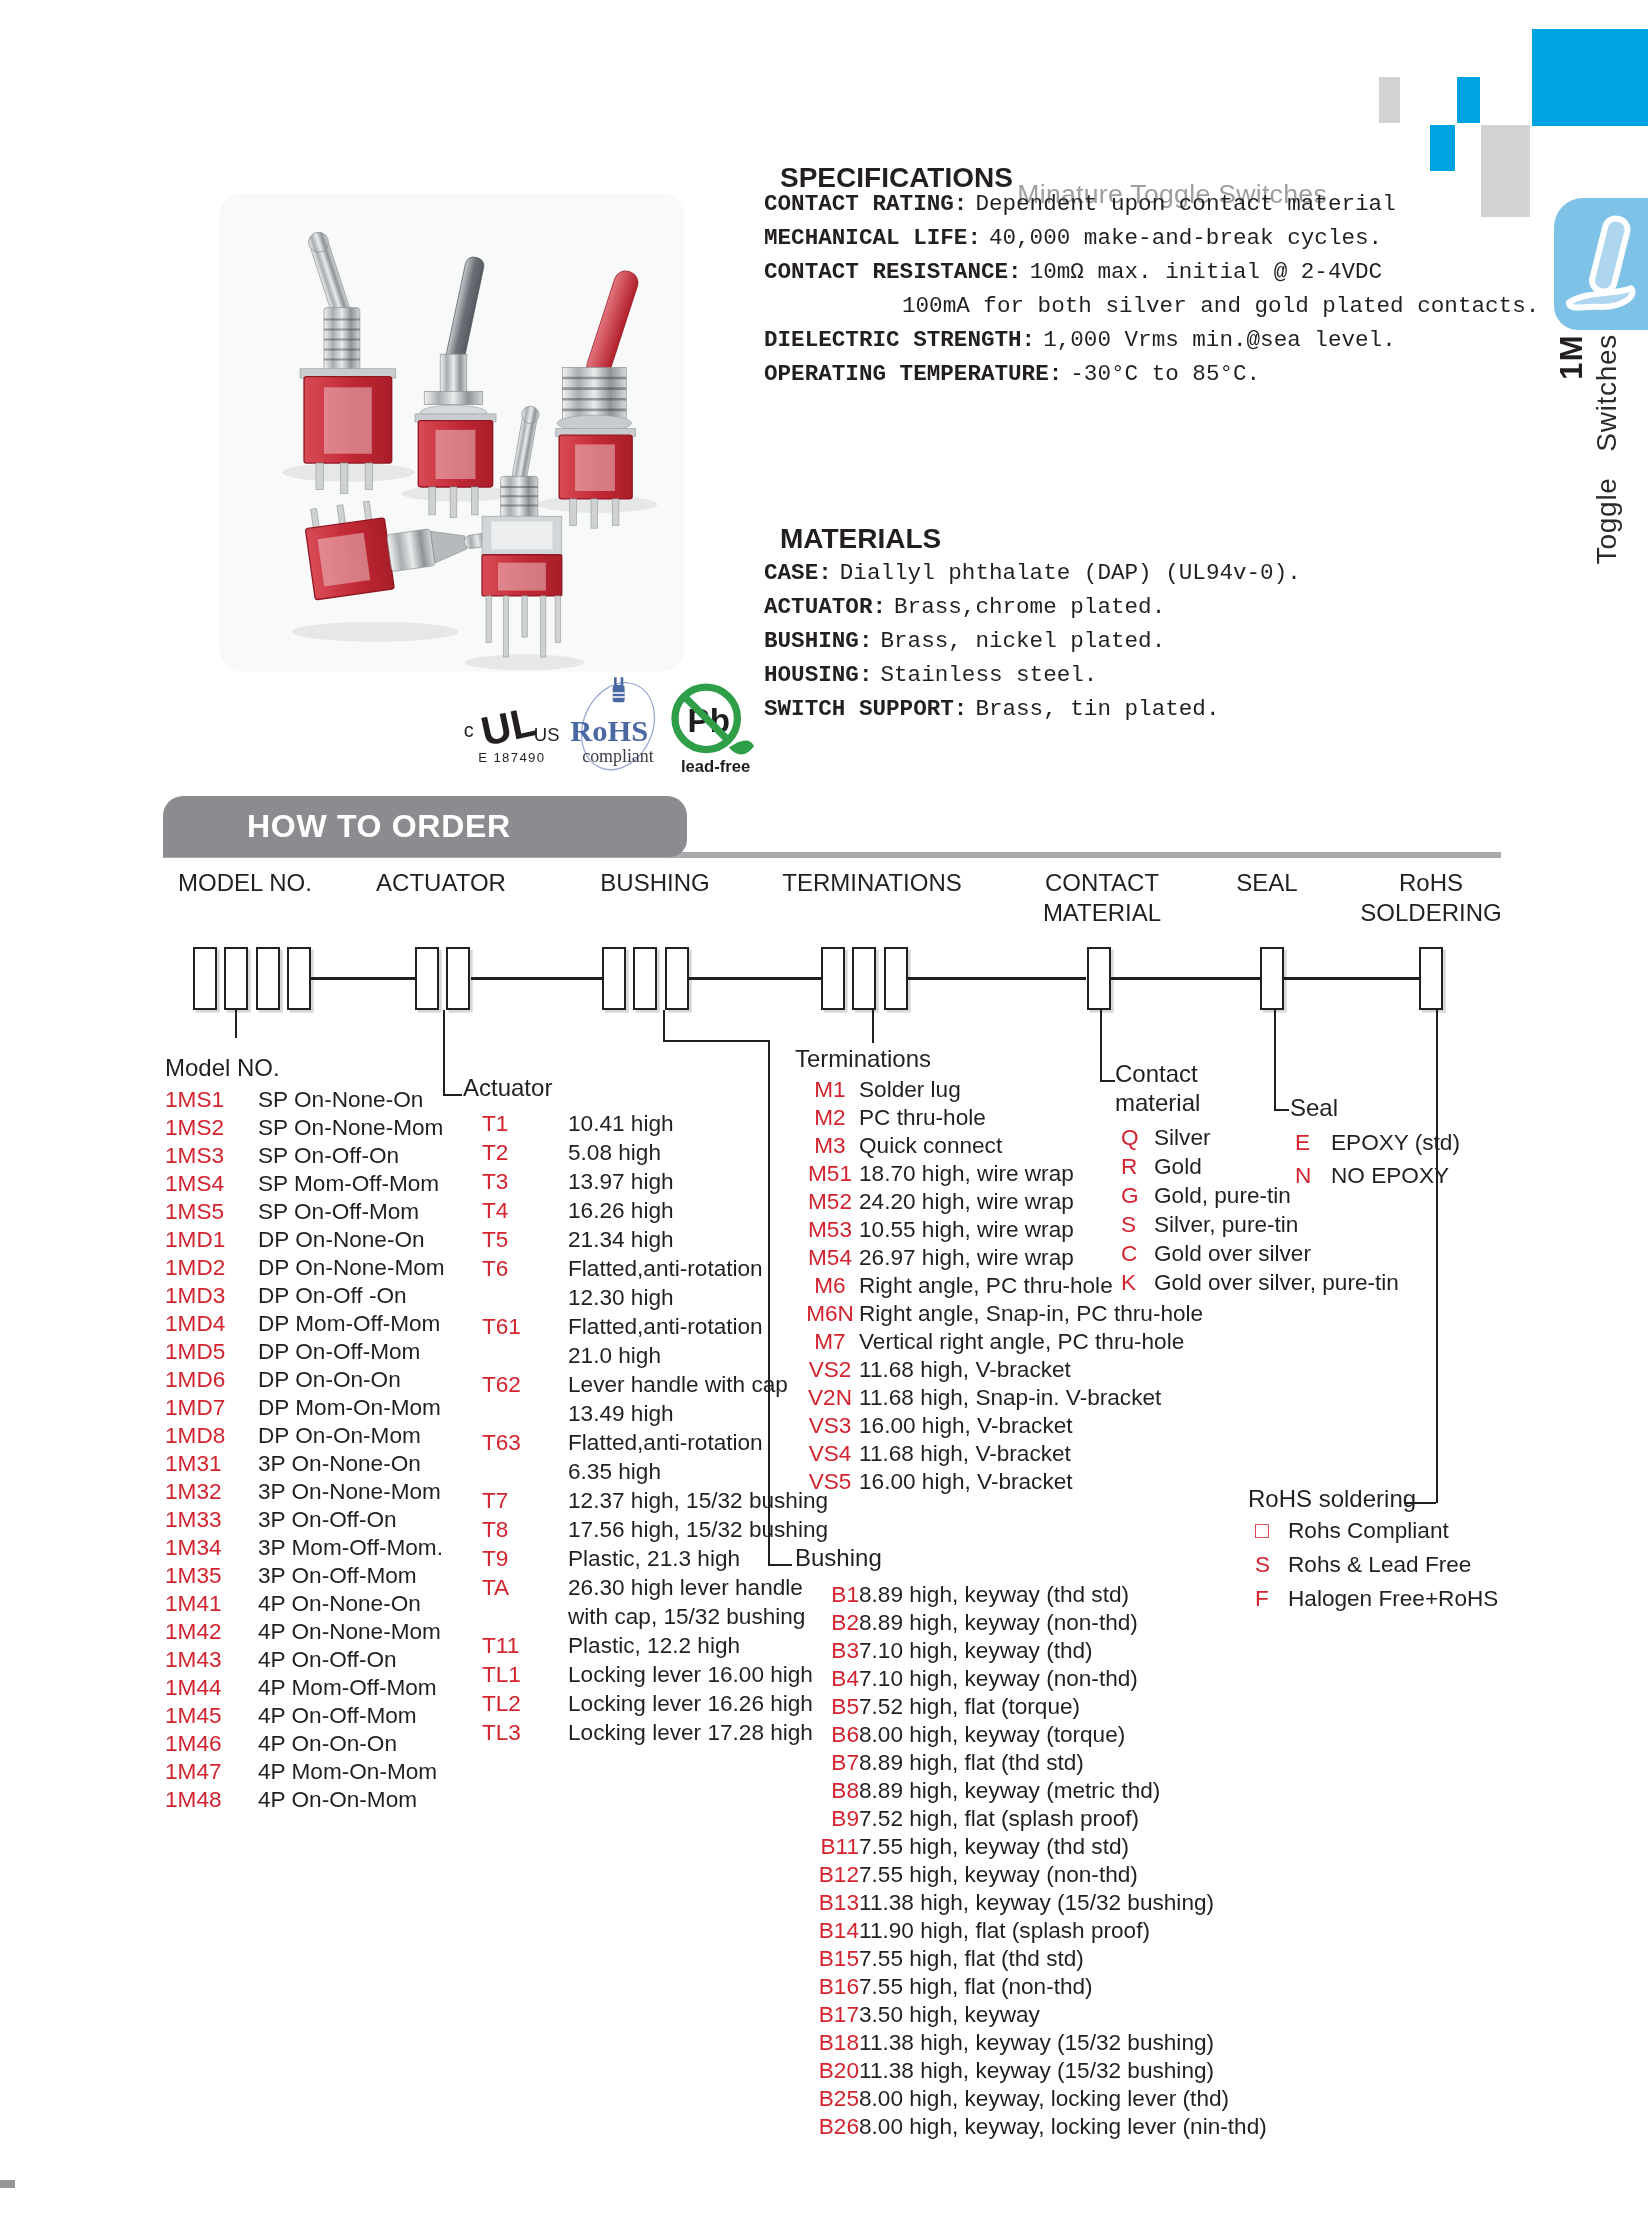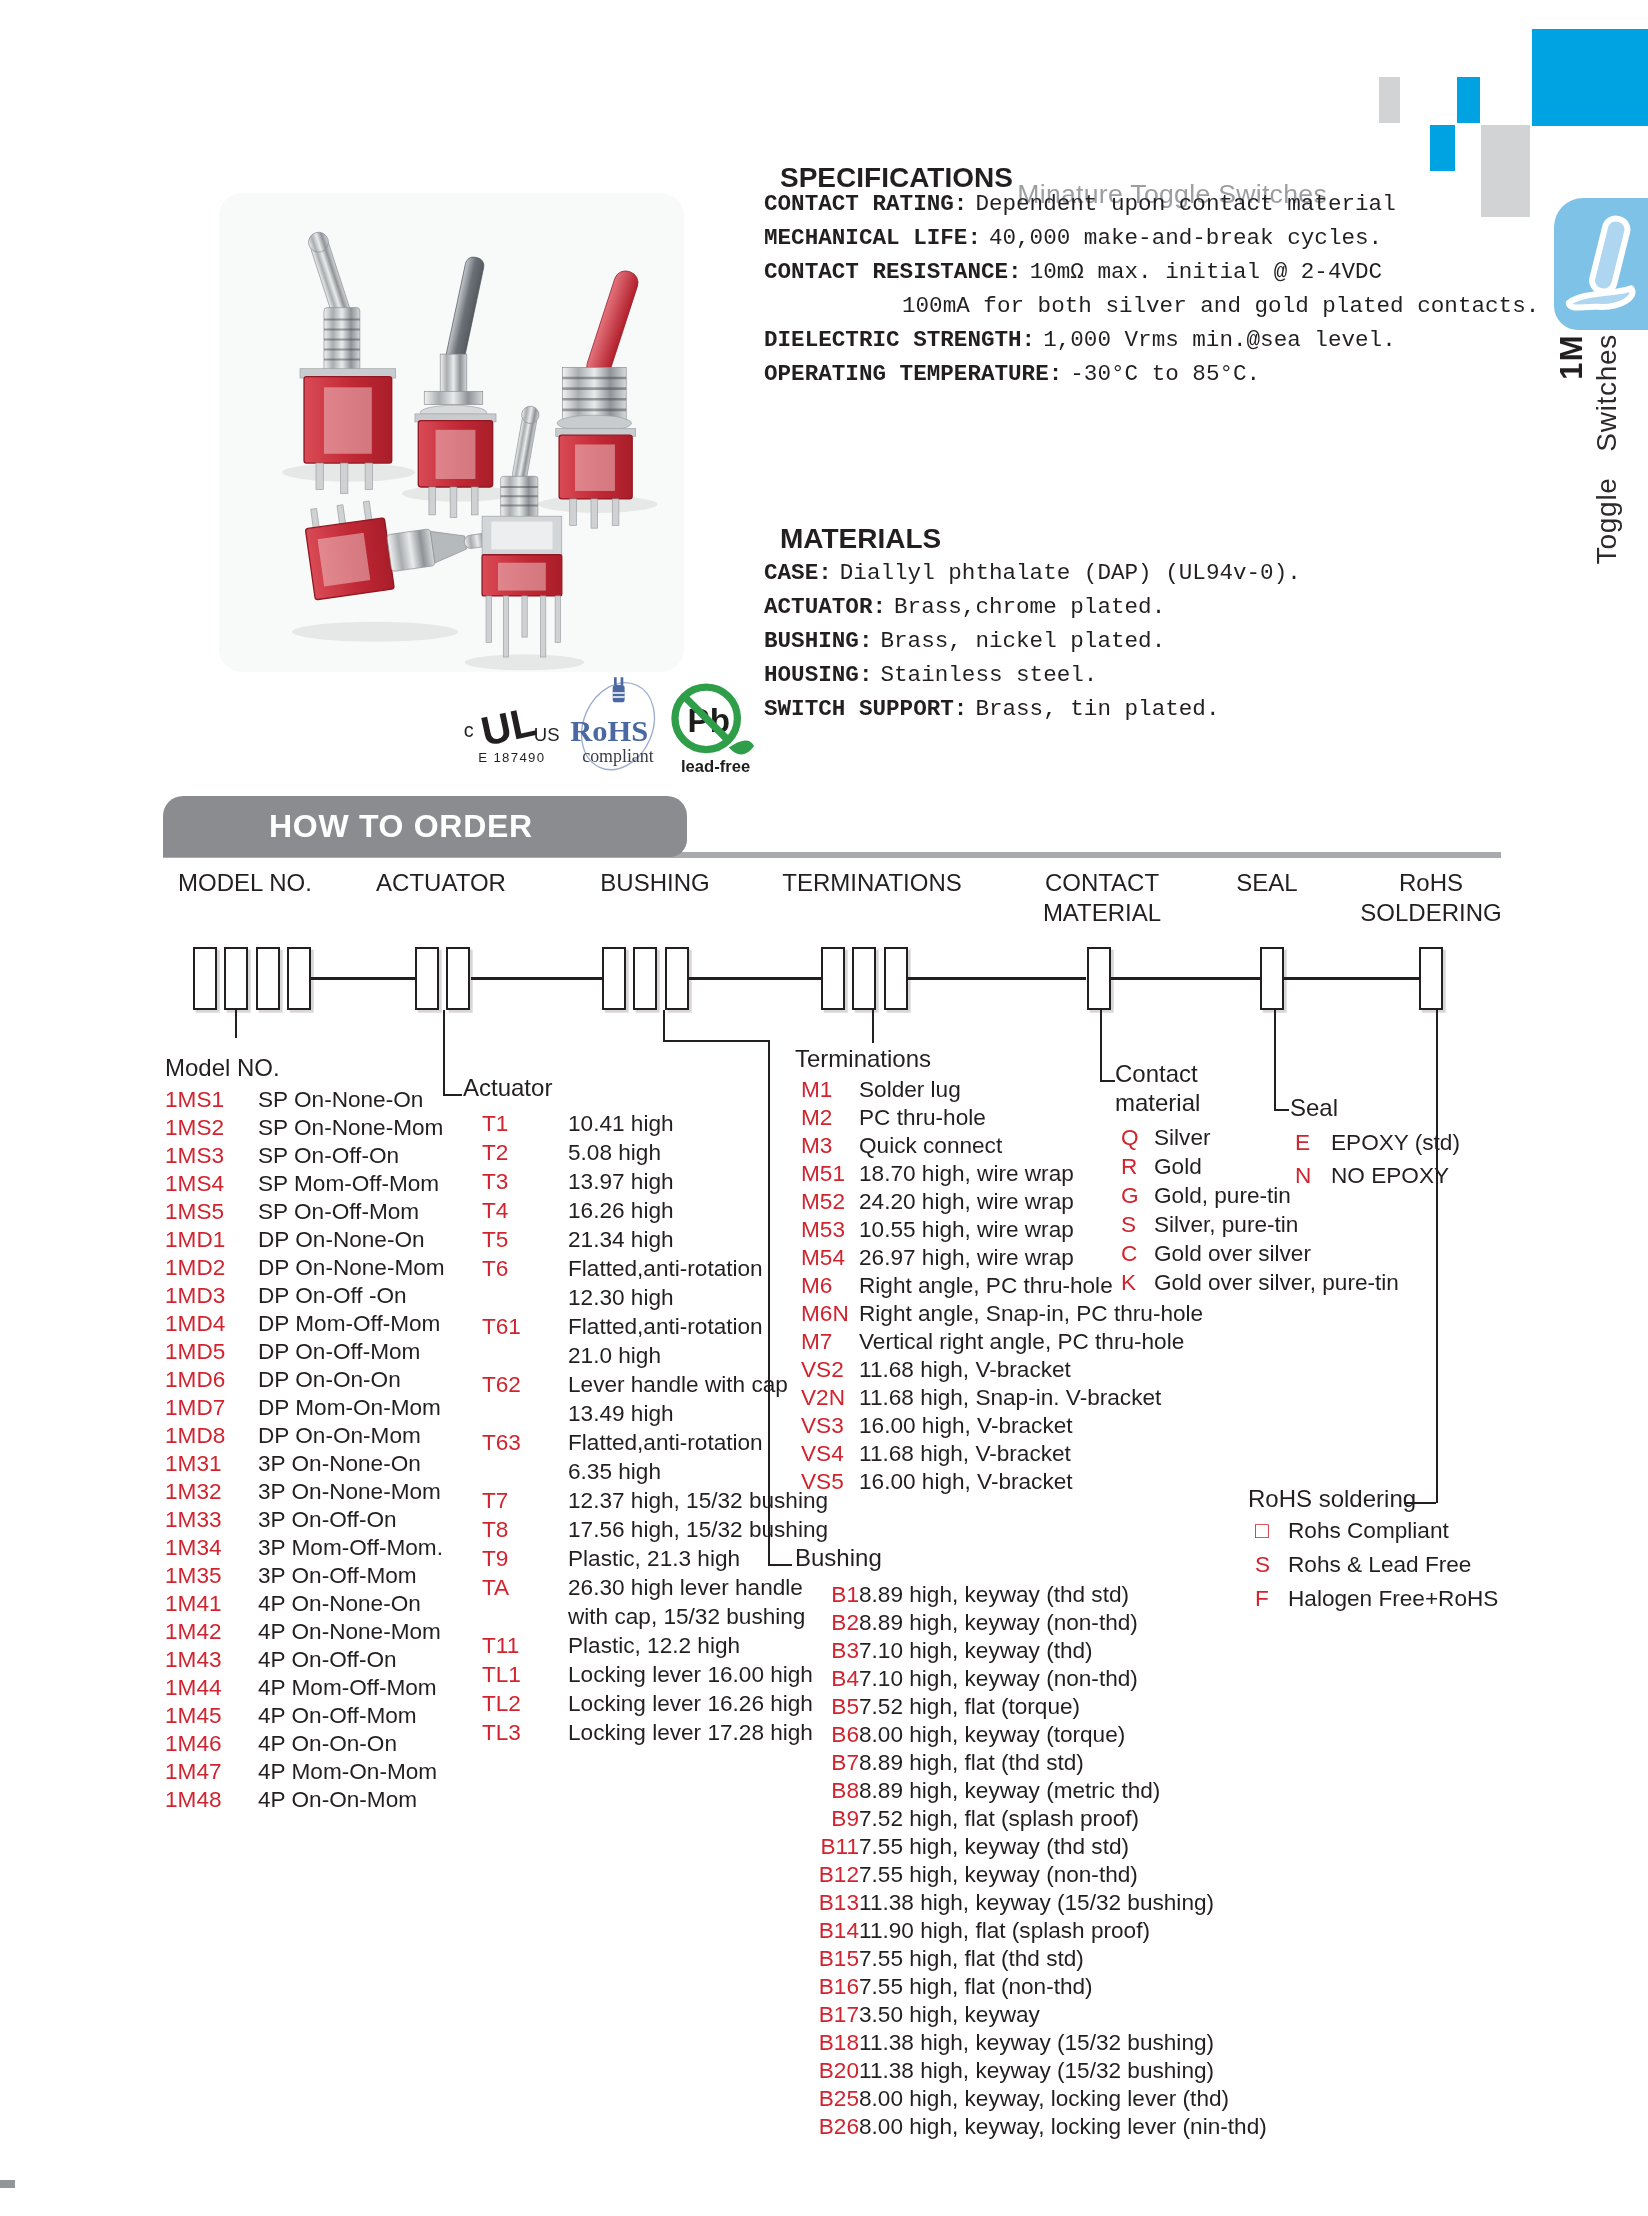--- a/index.html
+++ b/index.html
@@ -23,38 +23,38 @@
   
   .sec-h{position:absolute;font-size:28px;font-weight:700;margin-left:16px;}
   .spec-lines{position:absolute;width:758px;}
   .spec-lines .line{height:34px;font-size:22.6px;white-space:nowrap;font-family:Liberation Mono, monospace;}
   .spec-lines .line b{font-weight:700;}
   .spec-lines .line span{margin-left:8px;}
   .spec-lines.sp .line:nth-of-type(4){padding-left:130px;}
   
   .banner{position:absolute;left:163px;top:796px;width:524px;height:61px;background:#8a8c8f;
           border-radius:20px 20px 17.3px 0;color:#fff;font-size:32px;font-weight:700;
-          letter-spacing:0.7px;line-height:61px;padding-left:106px;box-sizing:border-box;}
+          letter-spacing:0.7px;line-height:61px;padding-left:84px;box-sizing:border-box;}
   .rule{position:absolute;left:163px;top:852px;width:1338px;height:6px;background:#a8aaad;}
   .oh{position:absolute;top:868px;transform:translateX(-50%);text-align:center;
       font-size:24px;line-height:30px;white-space:nowrap;}
   .obox{display:inline-block;width:24px;height:63px;border:2.7px solid #231f20;background:#fff;
         margin-right:7.3px;box-sizing:border-box;box-shadow:2.7px 2.7px 0 rgba(35,31,32,.18);}
   .boxgroup{position:absolute;top:947px;white-space:nowrap;font-size:0;}
   .seg{position:absolute;top:977px;height:3.3px;background:#231f20;}
   .ln{position:absolute;background:#231f20;}
   
   .col-label{position:absolute;font-size:24px;white-space:nowrap;}
   .dlist{position:absolute;}
   .lrow{display:flex;font-size:22.6px;white-space:nowrap;}
   .lc{color:#d2232e;flex:0 0 auto;}
   .lt{color:#231f20;}
   .model .lrow{height:28px;align-items:center;} .model .lc{width:93px;}
   .act .lrow{height:29px;align-items:center;margin-left:17px;} .act .lc{width:86px;}
-  .term .lrow{height:28px;align-items:center;} .term .lc{width:58px;}
+  .term .lrow{height:28px;align-items:center;text-align:center;} .term .lc{width:58px;}
   .bush .lrow{height:28px;align-items:center;text-align:right;} .bush .lc{width:58px;}
   .cont .lrow{height:29px;align-items:center;} .cont .lc{width:33px;}
   .sealc .lrow{height:33px;align-items:center;} .sealc .lc{width:36px;}
   .rohsc .lrow{height:34px;align-items:center;} .rohsc .lc{width:33px;}
   .footer-dash{position:absolute;left:0;top:2180px;width:14.6px;height:8px;background:#939598;}
 </style>
 </head>
 <body>
 
 <div class="page">

